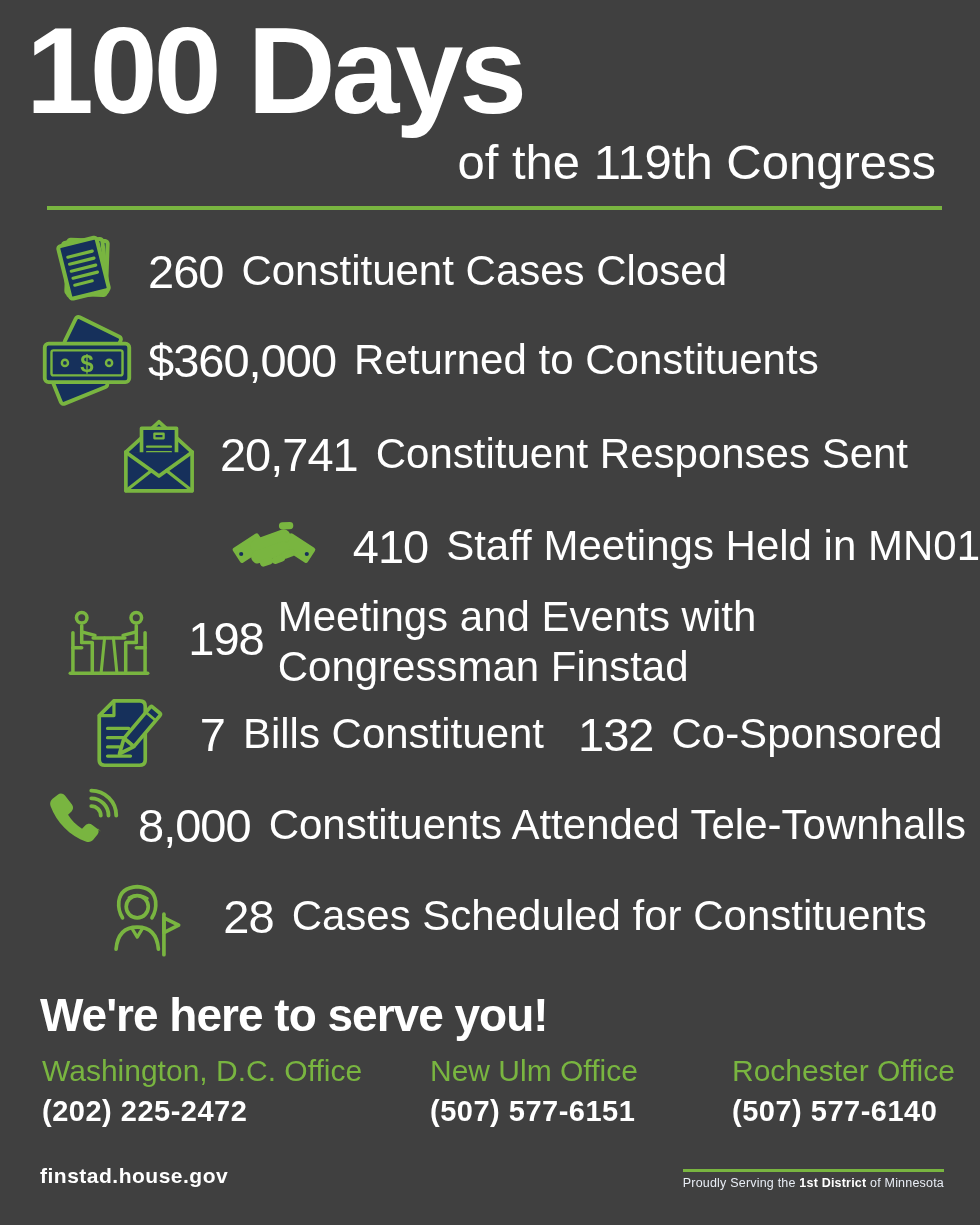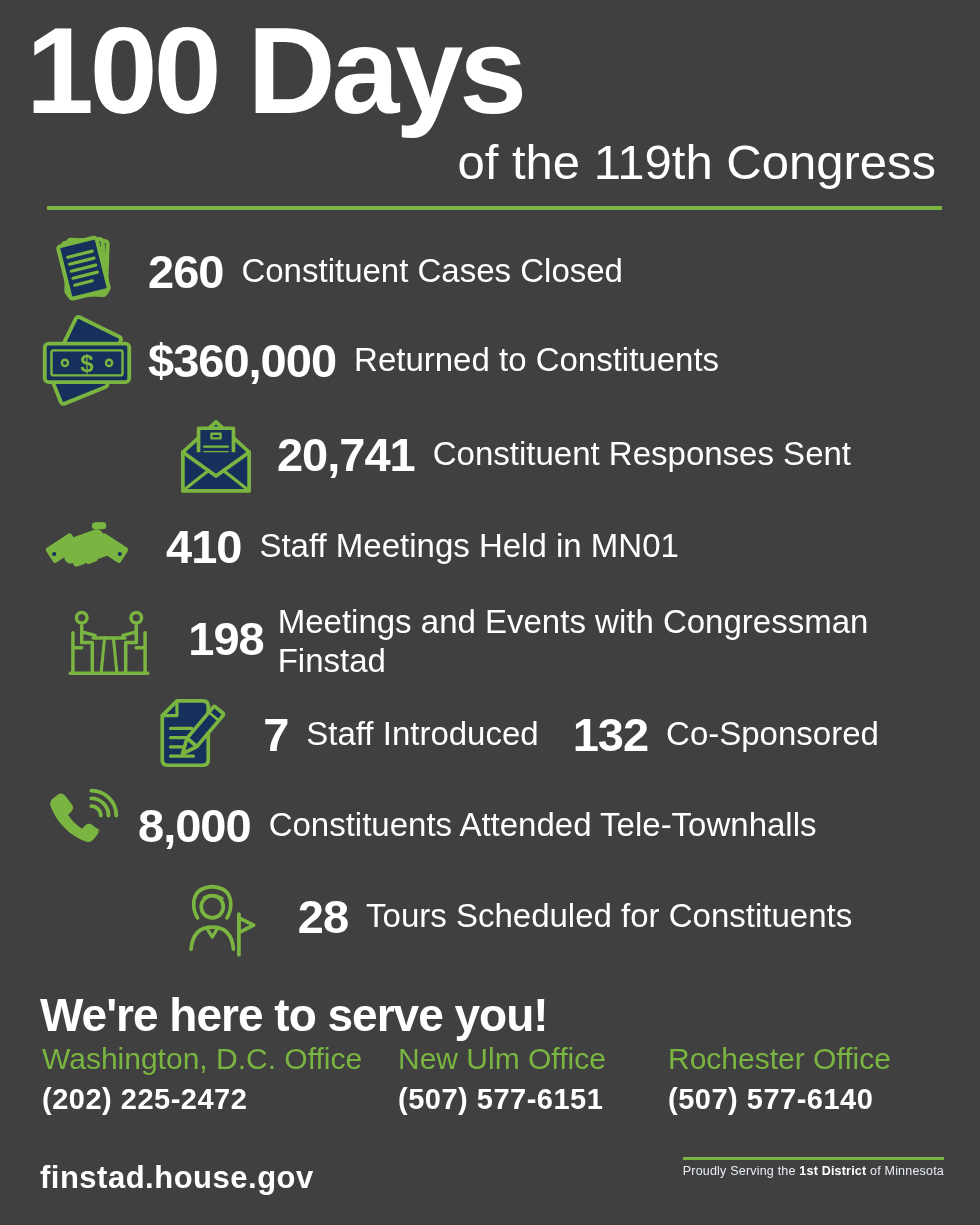--- a/index.html
+++ b/index.html
@@ -14,40 +14,40 @@
     line-height:1.0;color:#fff;
   }
   .subtitle{
     margin-top:2px;padding-right:44px;text-align:right;
     font-size:49px;font-weight:500;color:#fff;letter-spacing:0;
   }
   .title-divider{height:4px;background:#79B540;margin:16px 38px 0 47px;border:0;}
   
   .stats{padding:18px 0 0 34px;}
   .stat-row{display:flex;align-items:center;}
-  .stat-row.h86{height:86px;} .stat-row.h88{height:88px;}
+  .stat-row.h86{height:86px;} .stat-row.h88{height:88px;justify-content:flex-end;}
   .stat-row.h92{height:92px;} .stat-row.h96{height:96px;justify-content:center;}
   .icon-box{width:106px;display:flex;justify-content:center;align-items:center;flex:0 0 106px;}
   .stat-value{
-    font-size:47px;font-weight:700;letter-spacing:-1px;margin-left:8px;white-space:nowrap;
+    font-size:47px;font-weight:400;letter-spacing:-1px;margin-left:8px;white-space:nowrap;
   }
   .ml26{margin-left:26px;} .ml22{margin-left:22px;} .ml30{margin-left:30px;} .ml0{margin-left:-2px;}
-  .stat-label{font-size:33px;font-weight:500;margin-left:18px;line-height:1.18;}
+  .stat-label{font-size:42px;font-weight:500;margin-left:18px;line-height:1.18;}
   .stat-label.wrap{max-width:680px;margin-left:14px;margin-top:8px;}
   .stat-value.second{margin-left:34px;}
   
   .serve-heading{margin:24px 0 0 40px;font-size:46px;font-weight:800;letter-spacing:-1px;}
-  .offices{display:flex;margin:0 0 0 42px;}
+  .offices{display:flex;margin:12px 0 0 42px;gap:32px;}
   .office{display:flex;flex-direction:column;}
   .office.c1{width:356px;} .office.c2{width:270px;} .office.c3{flex:1;}
   .office-name{color:#79B540;font-size:30px;font-weight:500;}
   .office-phone{color:#fff;font-size:29px;font-weight:600;margin-top:7px;letter-spacing:0.5px;}
   
   .footer-bar{display:flex;justify-content:space-between;align-items:flex-start;margin-top:36px;padding:0 36px 0 40px;}
-  .website{font-size:31px;font-weight:800;margin-top:8px;letter-spacing:0.5px;}
+  .website{font-size:21px;font-weight:800;margin-top:0;letter-spacing:0.5px;}
   .logo-block{display:flex;flex-direction:column;align-items:stretch;}
   .logo-row{display:flex;align-items:center;gap:8px;}
   .logo-name{font-size:27px;font-weight:800;letter-spacing:1px;white-space:nowrap;}
   .logo-rule{height:3px;background:#79B540;margin:5px 0 4px;border:0;}
   .logo-tagline{font-size:12.5px;font-weight:400;color:#e8edf5;white-space:nowrap;letter-spacing:0.2px;}
   .logo-tagline b{font-weight:700;color:#fff;}
   svg{display:block;}
 </style>
 </head>
 <body>
@@ -173,21 +173,21 @@
             <path d="M31 44 H54 M31 54 H50 M31 64 H44 M31 74 H56" stroke-width="3.5"></path>
             <g transform="rotate(40 62 50)">
               <rect x="55" y="16" width="14" height="46" rx="2" fill="#16305B"></rect>
               <path d="M55 62 L62 78 L69 62 Z" fill="#16305B"></path>
               <path d="M55 25 H69" stroke-width="3"></path>
             </g>
           </g>
         </svg>
       </div>
       <span class="stat-value ml22">7</span>
-      <span class="stat-label">Staff Introduced</span>
+      <span class="stat-label">Bills Constituent</span>
       <span class="stat-value second">132</span>
       <span class="stat-label">Co-Sponsored</span>
     </div>
 
     <div class="stat-row h86">
       <div class="icon-box">
         <svg width="86" height="86" viewBox="0 0 100 100">
           <path fill="#79B540" stroke="none" d="M66.6 57.9 L56.2 49.9 c-2.4 -1.9 -5.9 -1.7 -8 0.5 l-4 4 c-6.6 -4 -12.3 -9.6 -16.2 -16.2 l4 -4 c2.2 -2.2 2.4 -5.6 0.5 -8 L24.4 15.8 c-2 -2.6 -5.8 -3.1 -8.4 -1 l-6 4.7 c-2.5 2 -3.5 5.3 -2.4 8.3 7 19.3 22.3 34.6 41.6 41.6 3 1.1 6.3 0.1 8.3 -2.4 l4.7 -6 c2.1 -2.6 1.6 -6.4 -1 -8.4 z"></path>
           <g stroke="#79B540" stroke-width="4.5" fill="none" stroke-linecap="round">
             <path d="M55 28 A11 11 0 0 1 66 39"></path>
@@ -208,21 +208,21 @@
             <path d="M31 52 Q26 44 27 34 Q29 19 47 18 Q65 19 67 34 Q68 44 63 52"></path>
             <path d="M38 30 Q47 24 58 31" stroke-width="3"></path>
             <path d="M24 86 Q26 62 47 62 Q68 62 70 86"></path>
             <path d="M41 63 L47 73 L53 63" stroke-width="3.5"></path>
             <path d="M76 48 V92"></path>
             <path d="M76 52 L92 60 L76 68 Z"></path>
           </g>
         </svg>
       </div>
       <span class="stat-value ml30">28</span>
-      <span class="stat-label">Tours Scheduled for Constituents</span>
+      <span class="stat-label">Cases Scheduled for Constituents</span>
     </div>
 
   </div>
 
   <div class="serve-heading">We're here to serve you!</div>
 
   <div class="offices">
     <div class="office c1">
       <span class="office-name">Washington, D.C. Office</span>
       <span class="office-phone">(202) 225-2472</span>

